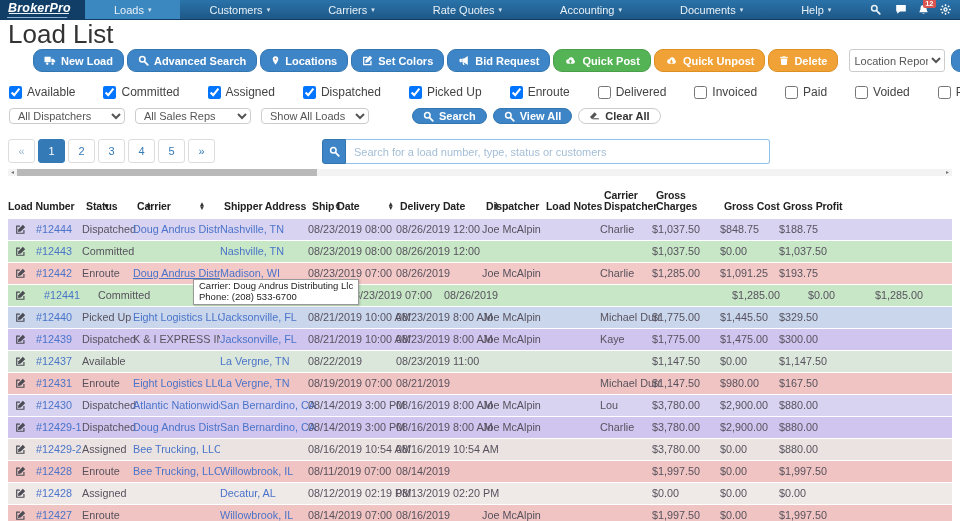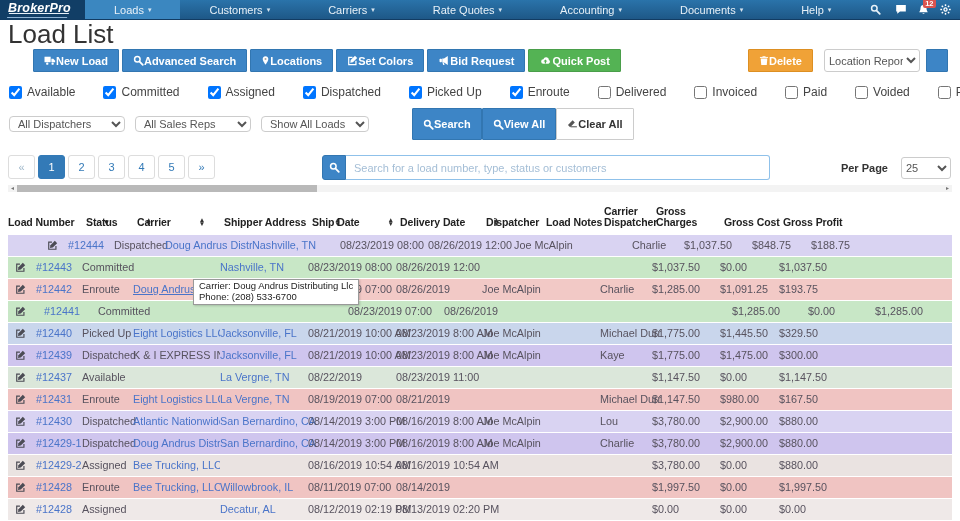--- a/index.html
+++ b/index.html
@@ -24,40 +24,40 @@
   .nav-search{display:flex;align-items:center;padding:0 10px;cursor:pointer;}
   .nav-right{margin-left:auto;display:flex;align-items:center;gap:11px;padding-right:9px;}
   .nav-ico{position:relative;display:flex;align-items:center;cursor:pointer;color:#fff;}
   .badge{position:absolute;top:-5px;right:-7px;background:#d9534f;color:#fff;
     font-size:7.5px;font-weight:bold;padding:0 2.5px;border-radius:2px;line-height:9px;}
   .icn{display:inline-flex;align-items:center;}
   .icn svg{display:block;}
   
   h1{font-size:26px;line-height:26px;font-weight:400;color:#333;margin:1px 0 2px 8px;}
   .toolbar{display:flex;align-items:center;margin:0 9px 0 33px;}
-  .btn{display:inline-flex;align-items:center;font-family:"Liberation Sans",sans-serif;
+  .btn{display:inline-flex;align-items:center;gap:5px;font-family:"Liberation Sans",sans-serif;
     font-size:11px;font-weight:bold;color:#fff;padding:0 10px;height:23px;
-    border-radius:1px;border:1px solid transparent;cursor:pointer;white-space:nowrap;}
+    border-radius:9px;border:1px solid transparent;cursor:pointer;white-space:nowrap;}
   .btn.blue{background:#3d85c6;border-color:#3276b1;}
   .btn.green{background:#54b354;border-color:#4a9e4a;}
   .btn.orange{background:#f0a237;border-color:#dd8f22;}
   .btn.light{background:#fff;color:#333;border-color:#ccc;font-weight:bold;}
   .toolbar .btn{margin-right:3px;}
   .toolbar-spacer{flex:1;}
   select{font-family:"Liberation Sans",sans-serif;background:#fff;}
   .report-select{height:23px;font-size:11px;color:#555;border:1px solid #ccc;border-radius:3px;
     margin:0 6px 0 8px;width:96px;}
   
   .statuses{display:flex;align-items:center;margin:13px 0 0 9px;font-size:12px;color:#444;}
   .cb{display:flex;align-items:center;gap:5px;margin-right:28px;cursor:pointer;white-space:nowrap;}
   .cb input{width:13px;height:13px;margin:0;cursor:pointer;}
   .filter-row{display:flex;align-items:center;margin:9px 0 0 9px;}
   .filter-row select{height:16px;font-size:11px;color:#555;border:1px solid #ccc;
     border-radius:4px;padding:0 4px;margin-right:10px;}
-  .filter-row .btn{height:32px;text-align:right;}
+  .filter-row .btn{height:16px;margin-right:6px;text-align:right;}
   .btn-search-main{margin-left:33px !important;}
   
   .controls{position:relative;height:26px;margin-top:15px;}
   .pagination{position:absolute;left:8px;top:0;display:flex;}
   .page-btn{min-width:11px;padding:0 7px;height:22px;line-height:22px;text-align:center;
     border:1px solid #ddd;color:#337ab7;font-size:11px;background:#fff;margin-right:3px;
     border-radius:3px;cursor:pointer;}
   .page-btn.active{background:#337ab7;border-color:#337ab7;color:#fff;}
   .page-btn.disabled{color:#9db6c9;}
   .searchbox{position:absolute;left:322px;top:0;width:448px;height:25px;display:flex;}
@@ -233,20 +233,29 @@
       </button>
       <button class="btn green">
         <span class="icn">
           <svg viewBox="0 0 16 16" width="13" height="11">
             <path d="M13 7.2A4.2 4.2 0 0 0 4.9 6 3.3 3.3 0 0 0 5 12.6h7.2A2.9 2.9 0 0 0 13 7.2z" fill="currentColor"></path>
             <path d="M8.8 12.3V9.6h1.9L7.9 6.5 5.1 9.6H7v2.7z" fill="#54b354"></path>
           </svg>
         </span>
         <span>Quick Post</span>
       </button>
+      <button class="btn orange">
+        <span class="icn">
+          <svg viewBox="0 0 16 16" width="13" height="11">
+            <path d="M13 7.2A4.2 4.2 0 0 0 4.9 6 3.3 3.3 0 0 0 5 12.6h7.2A2.9 2.9 0 0 0 13 7.2z" fill="currentColor"></path>
+            <path d="M7 6.8v2.7H5.1l2.8 3.1 2.8-3.1H8.8V6.8z" fill="#f0a237"></path>
+          </svg>
+        </span>
+        <span>Quick Unpost</span>
+      </button>
     </span>
   <span class="toolbar-spacer"></span>
   <button class="btn orange">
     <span class="icn" id="ico-trash">
         <svg viewBox="0 0 16 16" width="10" height="11" fill="currentColor">
           <path d="M2.7 4.6h10.6l-.9 10.6H3.6z"></path>
           <rect x="1.5" y="2.3" width="13" height="1.5"></rect>
           <rect x="5.6" y="0.8" width="4.8" height="1.2"></rect>
         </svg>
       </span>
@@ -357,26 +366,20 @@
     <span class="sbtn">
       <span class="icn" id="ico-mag-box">
           <svg viewBox="0 0 16 16" width="11" height="11">
             <circle cx="6.3" cy="6.3" r="4" stroke="currentColor" fill="none" stroke-width="2.2"></circle>
             <line x1="9.6" y1="9.6" x2="14.2" y2="14.2" stroke="currentColor" stroke-width="2.6" stroke-linecap="round"></line>
           </svg>
         </span>
     </span>
     <input type="text" placeholder="Search for a load number, type, status or customers" style="">
   </div>
-  <div class="perpage">
-    <span>Per Page</span>
-    <select>
-      <option>25</option>
-    </select>
-  </div>
 </div>
 
 <div class="hscroll">
   <span class="hs-arrow">◂</span>
   <span class="hs-thumb"></span>
   <span class="hs-arrow">▸</span>
 </div>
 
 <div class="tablewrap">
   <div class="t-head" id="t-head">
@@ -432,21 +435,21 @@
         <span class="h-label">Gross Charges</span>
       </div>
       <div class="h-cell">
         <span class="h-label">Gross Cost</span>
       </div>
       <div class="h-cell">
         <span class="h-label">Gross Profit</span>
       </div>
     </div>
   <div id="t-body">
-      <div class="t-row" style="background: rgb(217, 211, 242); padding-left: 32px;">
+      <div class="t-row" style="background: rgb(217, 211, 242);">
         <div class="cell edit-cell">
           <svg viewBox="0 0 16 16" width="11" height="11">
             <path d="M13 8.8v4.7H2.5V3H7.2" stroke="currentColor" fill="none" stroke-width="1.7"></path>
             <path d="M11.4 1.2l3.4 3.4-6.4 6.4-4.1.7.7-4.1z" fill="currentColor"></path>
           </svg>
         </div>
         <div class="cell"><span class="link">#12444</span></div>
         <div class="cell">Dispatched</div>
         <div class="cell clip"><span class="link">Doug Andrus Distri...</span></div>
         <div class="cell"><span class="link">Nashville, TN</span></div>

